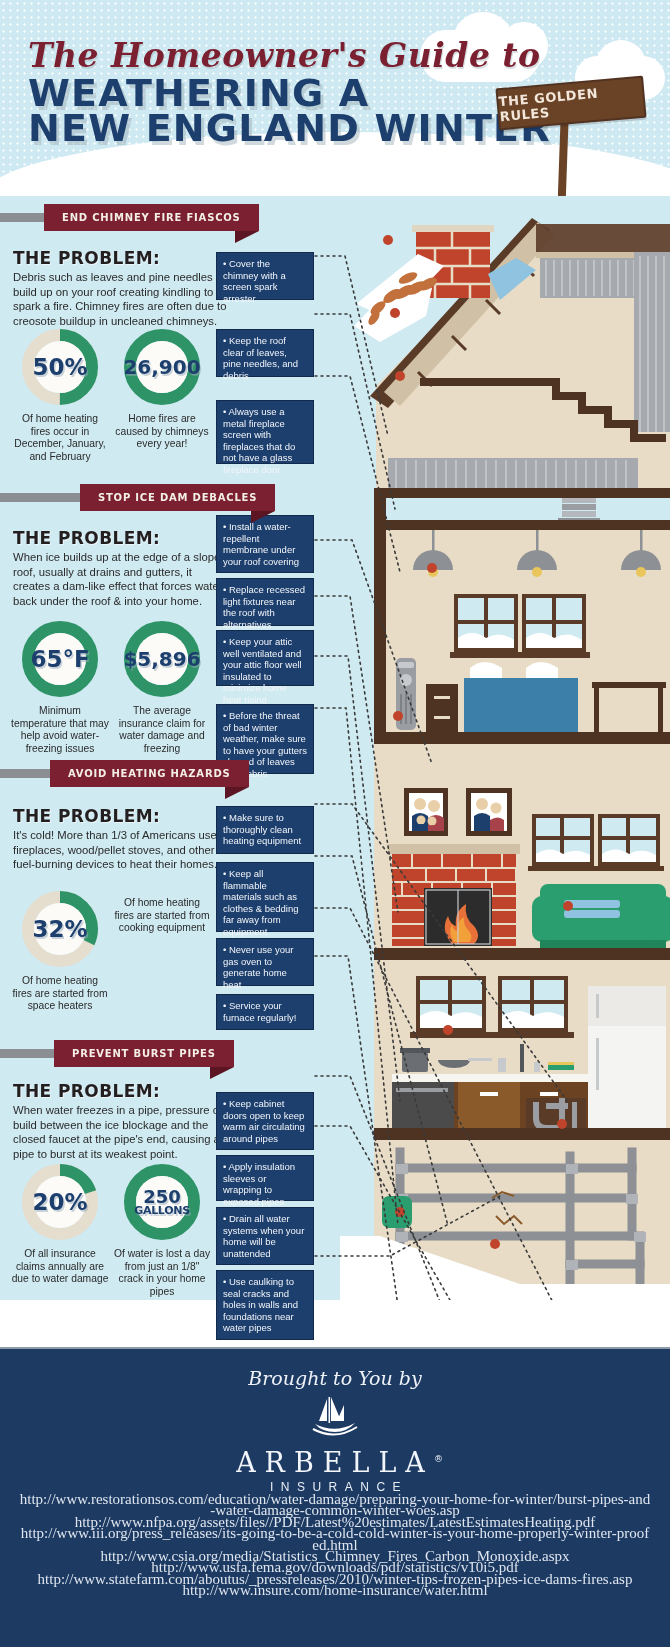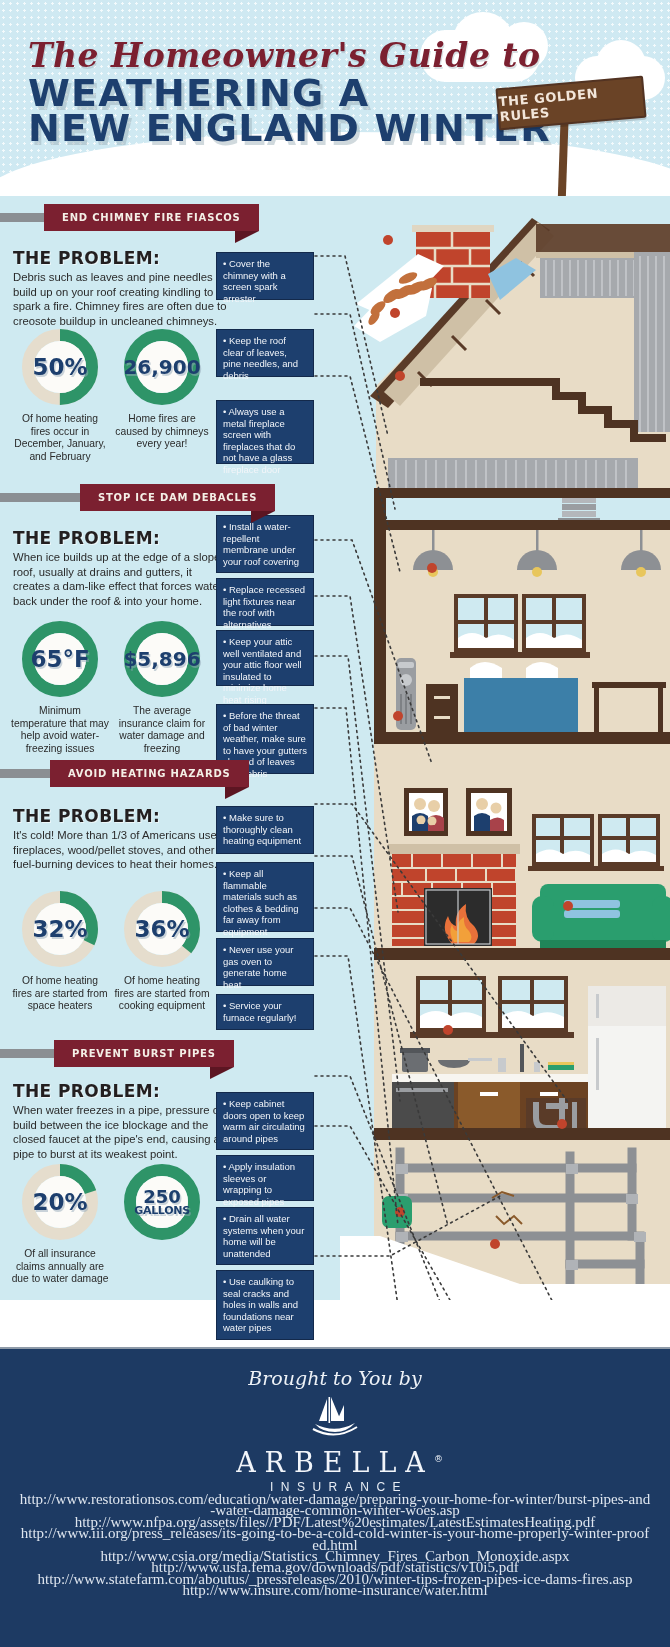--- a/index.html
+++ b/index.html
@@ -683,28 +683,20 @@
       <svg width="78" height="78" viewBox="0 0 78 78">
         <circle cx="39" cy="39" r="32" fill="none" stroke="#e5ddcd" stroke-width="12"></circle>
         <circle cx="39" cy="39" r="32" fill="none" stroke="#2e9468" stroke-width="12" stroke-dasharray="64.3 201" transform="rotate(-90 39 39)"></circle>
         <circle cx="39" cy="39" r="26" fill="#fcfbf8"></circle>
       </svg>
       <div class="val sz-lg">32%</div>
     </div>
     <div class="donut-cap">Of home heating fires are started from space heaters</div>
   </div>
   <div class="donut-wrap" style="left:113px; top:890px;">
-    <div class="donut">
-      <svg width="78" height="78" viewBox="0 0 78 78">
-        <circle cx="39" cy="39" r="32" fill="none" stroke="#e5ddcd" stroke-width="12"></circle>
-        <circle cx="39" cy="39" r="32" fill="none" stroke="#2e9468" stroke-width="12" stroke-dasharray="72.4 201" transform="rotate(-90 39 39)"></circle>
-        <circle cx="39" cy="39" r="26" fill="#fcfbf8"></circle>
-      </svg>
-      <div class="val sz-lg">36%</div>
-    </div>
     <div class="donut-cap">Of home heating fires are started from cooking equipment</div>
   </div>
 
   <div class="tip" style="left:216px; top:806px; height:48px;">• Make sure to thoroughly clean heating equipment</div>
   <div class="tip" style="left:216px; top:862px; height:70px;">• Keep all flammable materials such as clothes &amp; bedding far away from equipment</div>
   <div class="tip" style="left:216px; top:938px; height:48px;">• Never use your gas oven to generate home heat</div>
   <div class="tip" style="left:216px; top:994px; height:36px;">• Service your furnace regularly!</div>
 
   <div class="banner" style="left:54px; top:1040px;">
     <div class="tail-line"></div>
@@ -731,20 +723,21 @@
     <div class="donut">
       <svg width="78" height="78" viewBox="0 0 78 78">
         <circle cx="39" cy="39" r="32" fill="none" stroke="#2e9468" stroke-width="12"></circle>
         <circle cx="39" cy="39" r="26" fill="#fcfbf8"></circle>
       </svg>
       <div class="val sz-sm stacked">
         <span>250</span>
         <span class="sub">GALLONS</span>
       </div>
     </div>
+    <div class="donut-cap">Of water is lost a day from just an 1/8" crack in your home pipes</div>
   </div>
 
   <div class="tip" style="left:216px; top:1092px; height:58px;">• Keep cabinet doors open to keep warm air circulating around pipes</div>
   <div class="tip" style="left:216px; top:1155px; height:46px;">• Apply insulation sleeves or wrapping to exposed pipes</div>
   <div class="tip" style="left:216px; top:1207px; height:58px;">• Drain all water systems when your home will be unattended</div>
   <div class="tip" style="left:216px; top:1270px; height:70px;">• Use caulking to seal cracks and holes in walls and foundations near water pipes</div>
 
   <div class="footer">
     <div class="brought">Brought to You by</div>
     <div style="margin-top:6px;">

